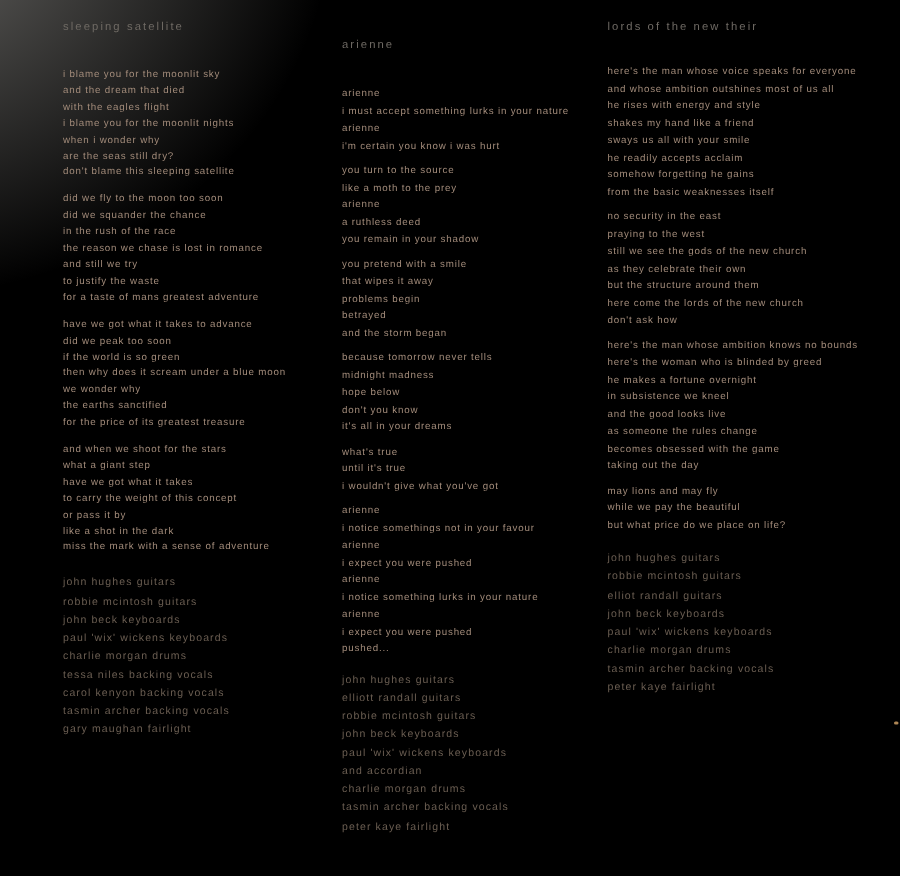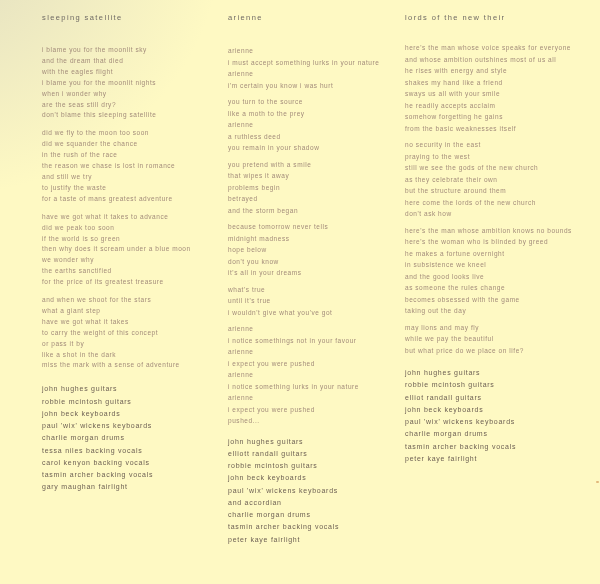--- a/index.html
+++ b/index.html
@@ -3,36 +3,36 @@
 <meta charset="utf-8">
 <style>
   html,body{margin:0;padding:0;}
   body{
     width:600px;height:584px;
     background:#ffffff;
     font-family:"Liberation Sans", sans-serif;
     overflow:hidden;
   }
   .page{
-    position:relative;width:600px;height:584px;background:#fef9c3;overflow:hidden;
+    position:relative;width:600px;height:584px;background:#000000;overflow:hidden;
   }
   
   .corner-shade{
     position:absolute;left:0;top:0;width:100%;height:100%;
     background:radial-gradient(ellipse 430px 380px at -70px -60px,
                rgba(198,196,191,0.55), rgba(255,255,255,0) 68%);
     pointer-events:none;
   }
   .speck{
     position:absolute;right:1px;top:481px;width:3px;height:2px;
     border-radius:1px;opacity:.8;
   }
   .col{position:absolute;top:13px;}
   .col-0{left:42px;width:186px;}
-  .col-1{left:228px;width:177px;}
+  .col-1{left:228px;width:177px;margin-top:12px;}
   .col-2{left:405px;width:196px;}
   .song-title{
     font-size:7.5px;line-height:9px;letter-spacing:1.4px;
     color:#6f6a64;
   }
   .lyrics{filter:blur(.32px);color:#a28b7a;}
   .col-0 .lyrics{margin-top:23px;}
   .col-1 .lyrics{margin-top:23px;}
   .col-2 .lyrics{margin-top:20px;}
   .line{

